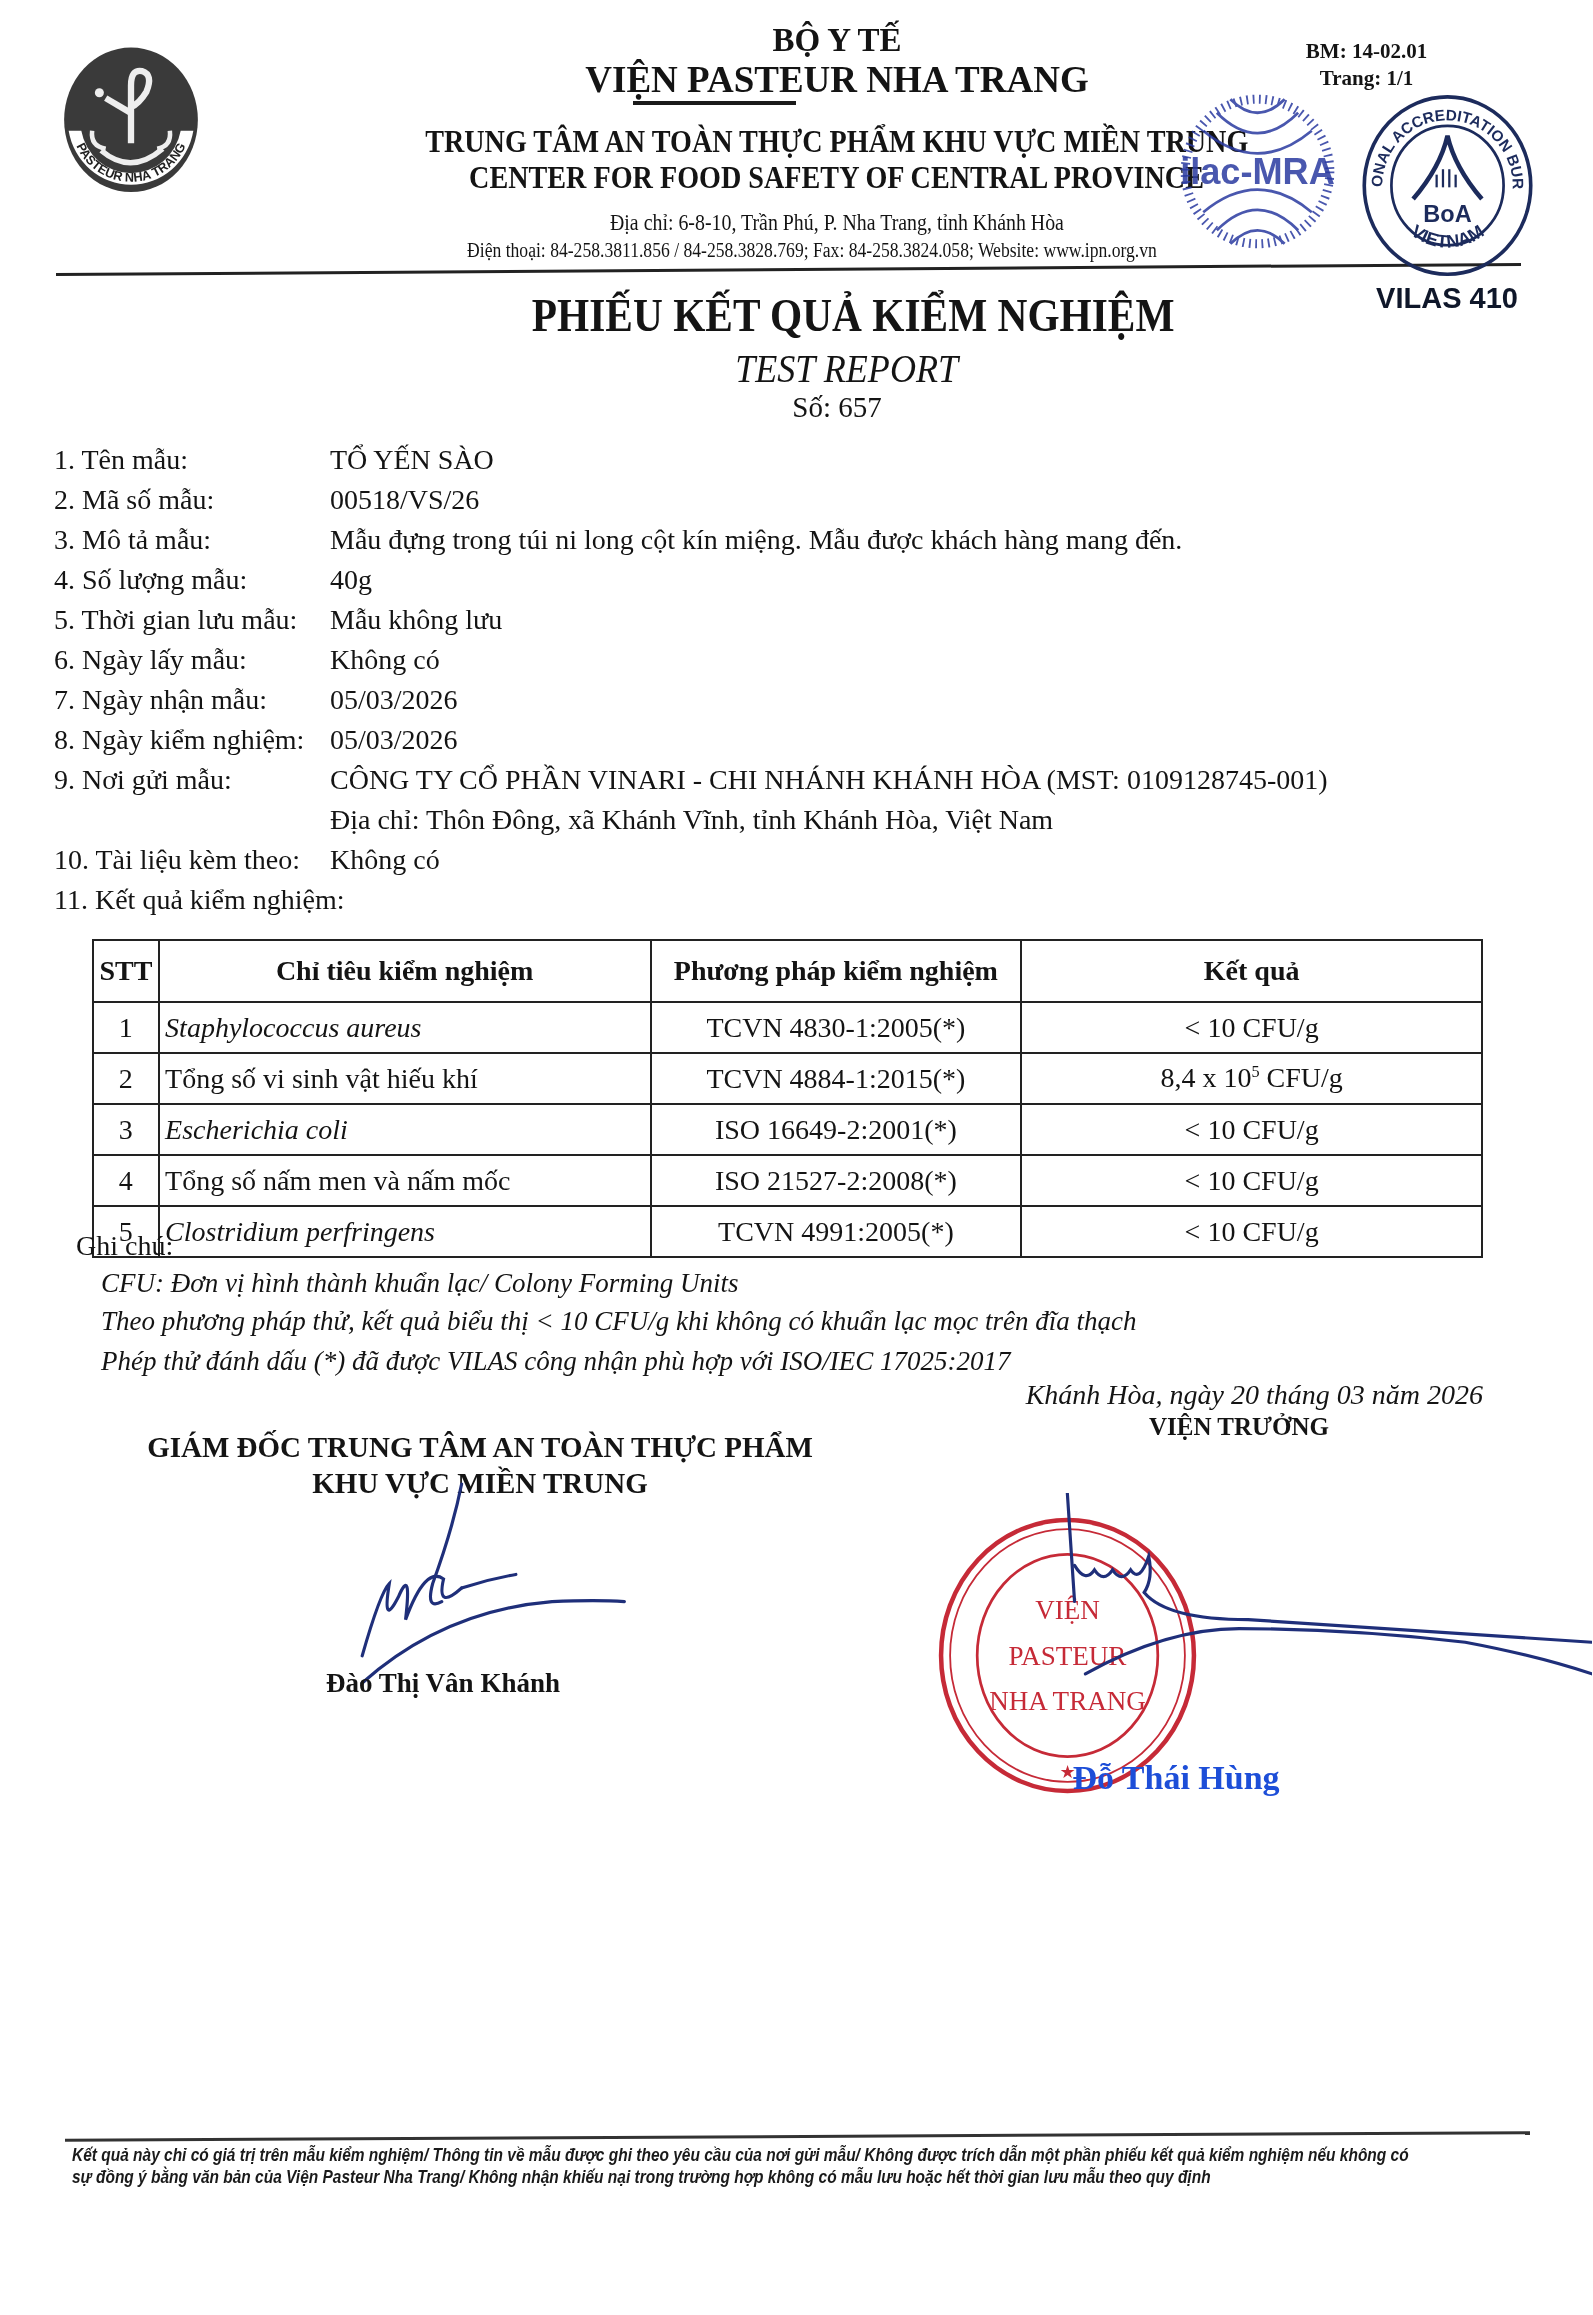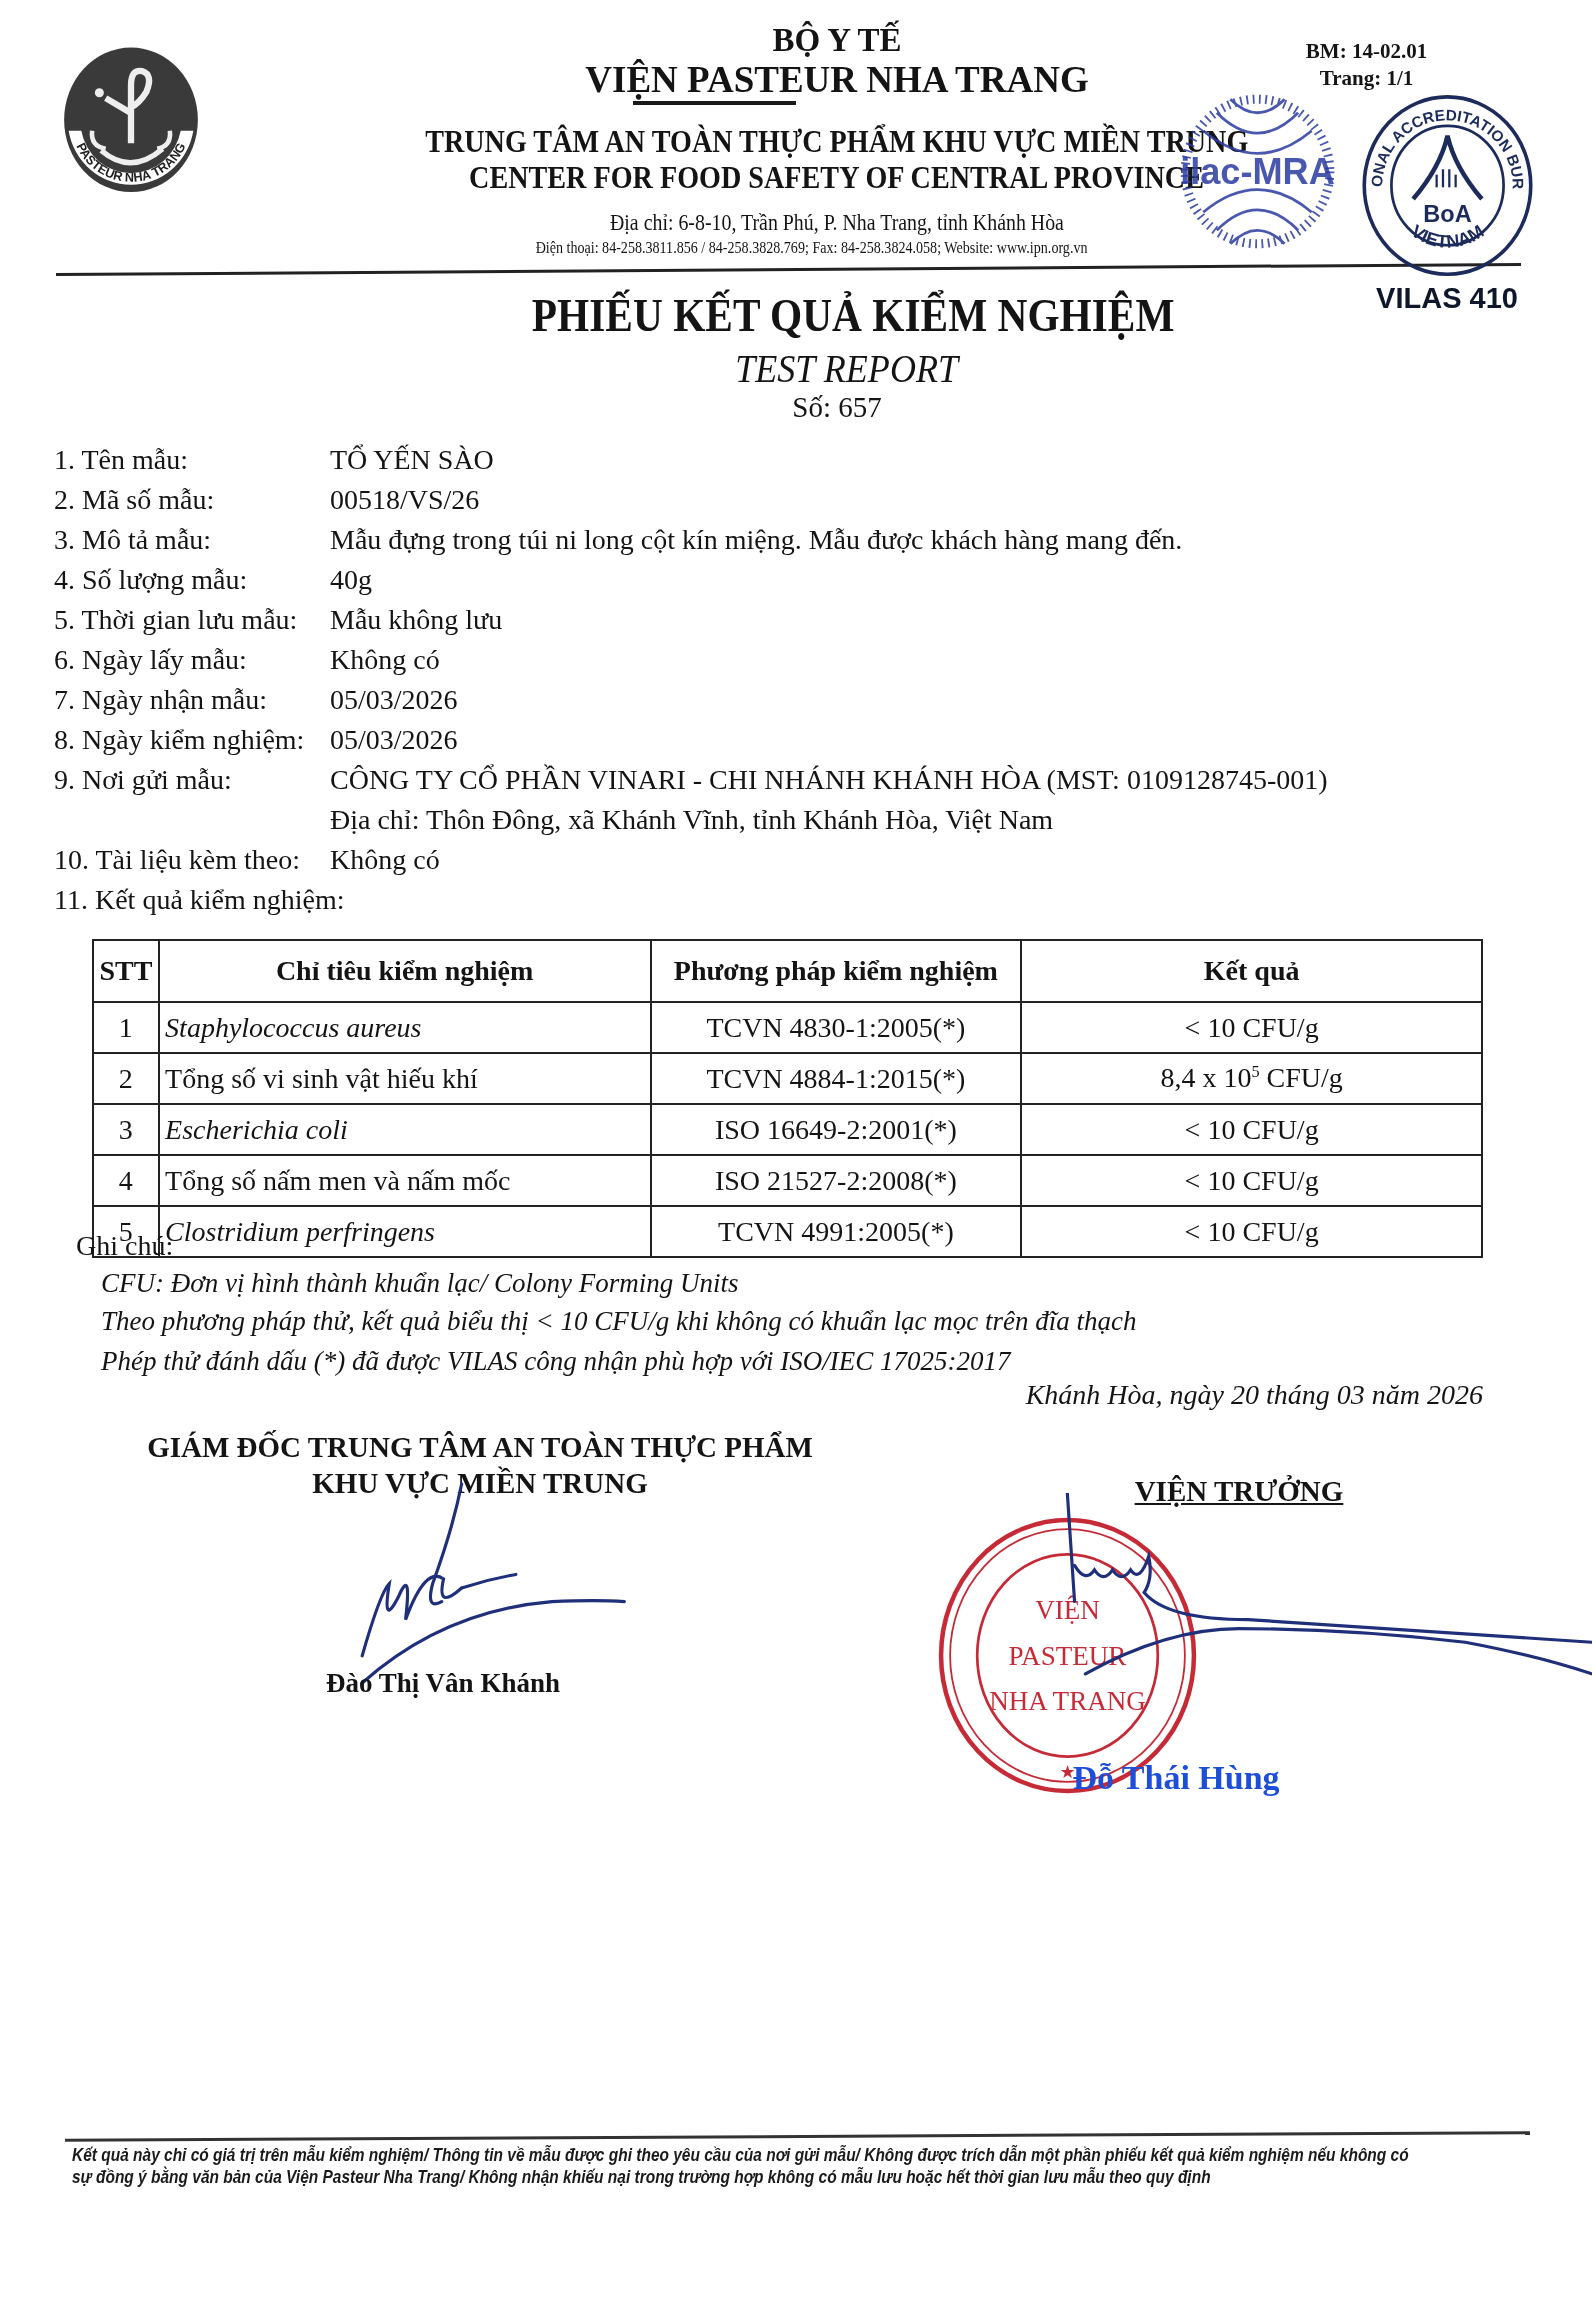--- a/index.html
+++ b/index.html
@@ -11,21 +11,21 @@
   .condc { transform:scaleX(0.88); transform-origin:center center; display:inline-block; white-space:nowrap; }
 
   
   #logo { left:56px; top:42px; width:150px; height:152px; }
   .hd1 { left:0; width:1594px; top:22px; font-size:33px; font-weight:bold; }
   .hd2 { left:0; width:1594px; top:58px; font-size:37px; font-weight:bold; }
   .hdline { left:633px; top:101px; width:163px; height:3.6px; background:#1a1a1a; }
   .hd3 { left:0; width:1594px; top:123px; font-size:32px; font-weight:bold; }
   .hd4 { left:0; width:1594px; top:159px; font-size:32px; font-weight:bold; }
   .hd5 { left:0; width:1594px; top:210px; font-size:22.6px; }
-  .hd6 { left:0; width:1544px; top:239px; font-size:16px; }
+  .hd6 { left:0; width:1544px; top:239px; font-size:20px; }
   .hd3 span, .hd4 span, .hd5 span, .hd6 span { transform-origin:center; }
   #hrule { left:56px; top:268px; width:1465px; height:2.7px; background:#222; transform:rotate(-0.4deg); }
 
   .bm { left:1285px; top:38px; width:163px; font-size:21px; font-weight:bold; text-align:center; line-height:27px; }
   #ilac { left:1176px; top:63px; width:163px; height:217px; }
   #boa { left:1357px; top:86px; width:181px; height:190px; }
   .vilas { left:1361px; top:282px; width:172px; font-family:"Liberation Sans", sans-serif; font-size:29px; font-weight:bold; color:#0f172a; text-align:center; }
 
   .title { left:16px; width:1594px; top:288px; font-size:47px; font-weight:bold; }
   .subtitle { left:0; width:1594px; top:344px; font-size:41px; font-style:italic;padding-left:10px; }
@@ -46,21 +46,21 @@
   #results .stt { width:52px; text-align:center; }
   #results .crit { width:479px; text-align:left; }
   #results .meth { width:358px; text-align:center; }
   #results .res { text-align:center; }
   #results td.crit.it { font-style:italic; }
 
   
   .ghichu { left:76px; top:1230px; font-size:28px; }
   .note { left:101px; font-size:27px; font-style:italic; }
   .date { left:995px; width:488px; top:1379px; font-size:28px; font-style:italic; text-align:right; }
-  .vt { left:1058px; width:362px; top:1475px; font-size:29px; font-weight:bold; text-align:center;text-decoration:underline; }
+  .vt { left:1058px; width:362px; top:1413px; font-size:25px; font-weight:bold; text-align:center; }
   .gd1 { left:109px; width:742px; top:1431px; font-size:29px; font-weight:bold; text-align:center; }
   .gd2 { left:109px; width:742px; top:1467px; font-size:29px; font-weight:bold; text-align:center; }
   .sig1name { left:226px; width:434px; top:1668px; font-size:27px; font-weight:bold; text-align:center; }
   .sig2name { left:995px; width:362px; top:1759px; font-size:34px; font-weight:bold; color:#1d4ed8; text-align:center; }
   #sig1 { left:326px; top:1475px; width:434px; height:217px; }
   #stamp { left:932px; top:1511px; width:271px; height:289px; }
   #sig2 { left:1031px; top:1493px; width:561px; height:208px; }
 
   
   #frule { left:65px; top:2135px; width:1465px; height:2.7px; background:#333; transform:rotate(-0.3deg); }

